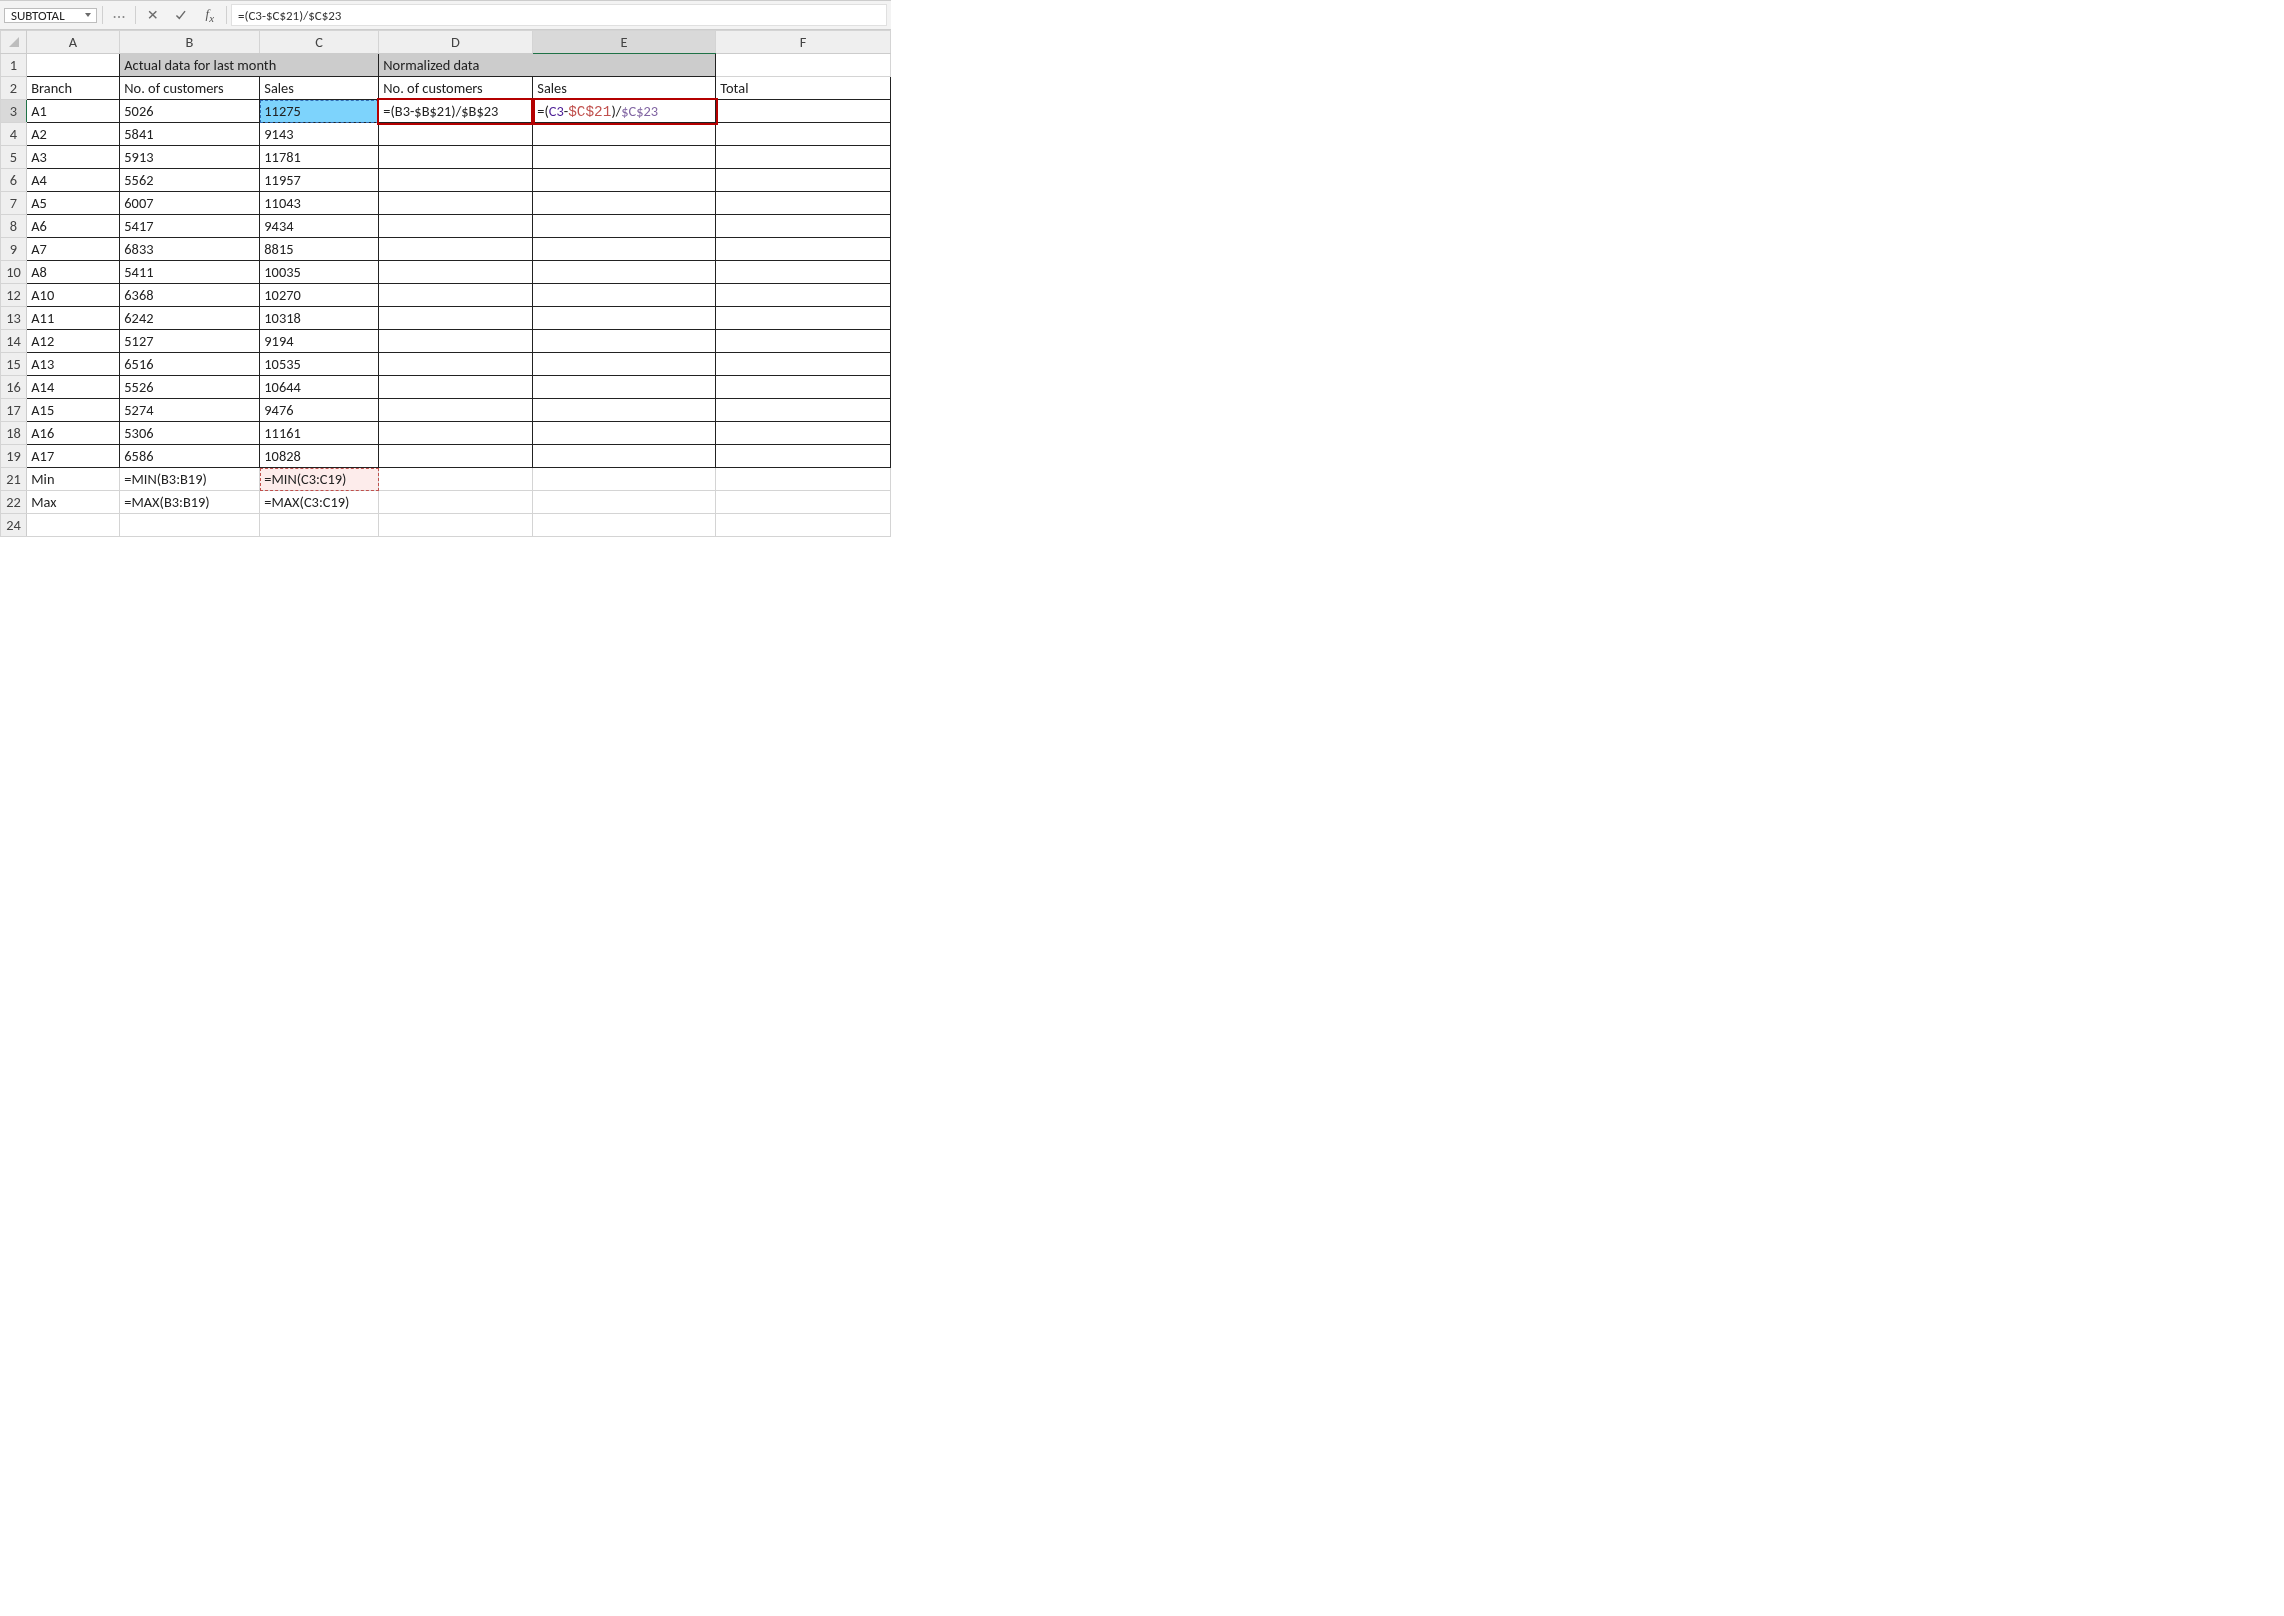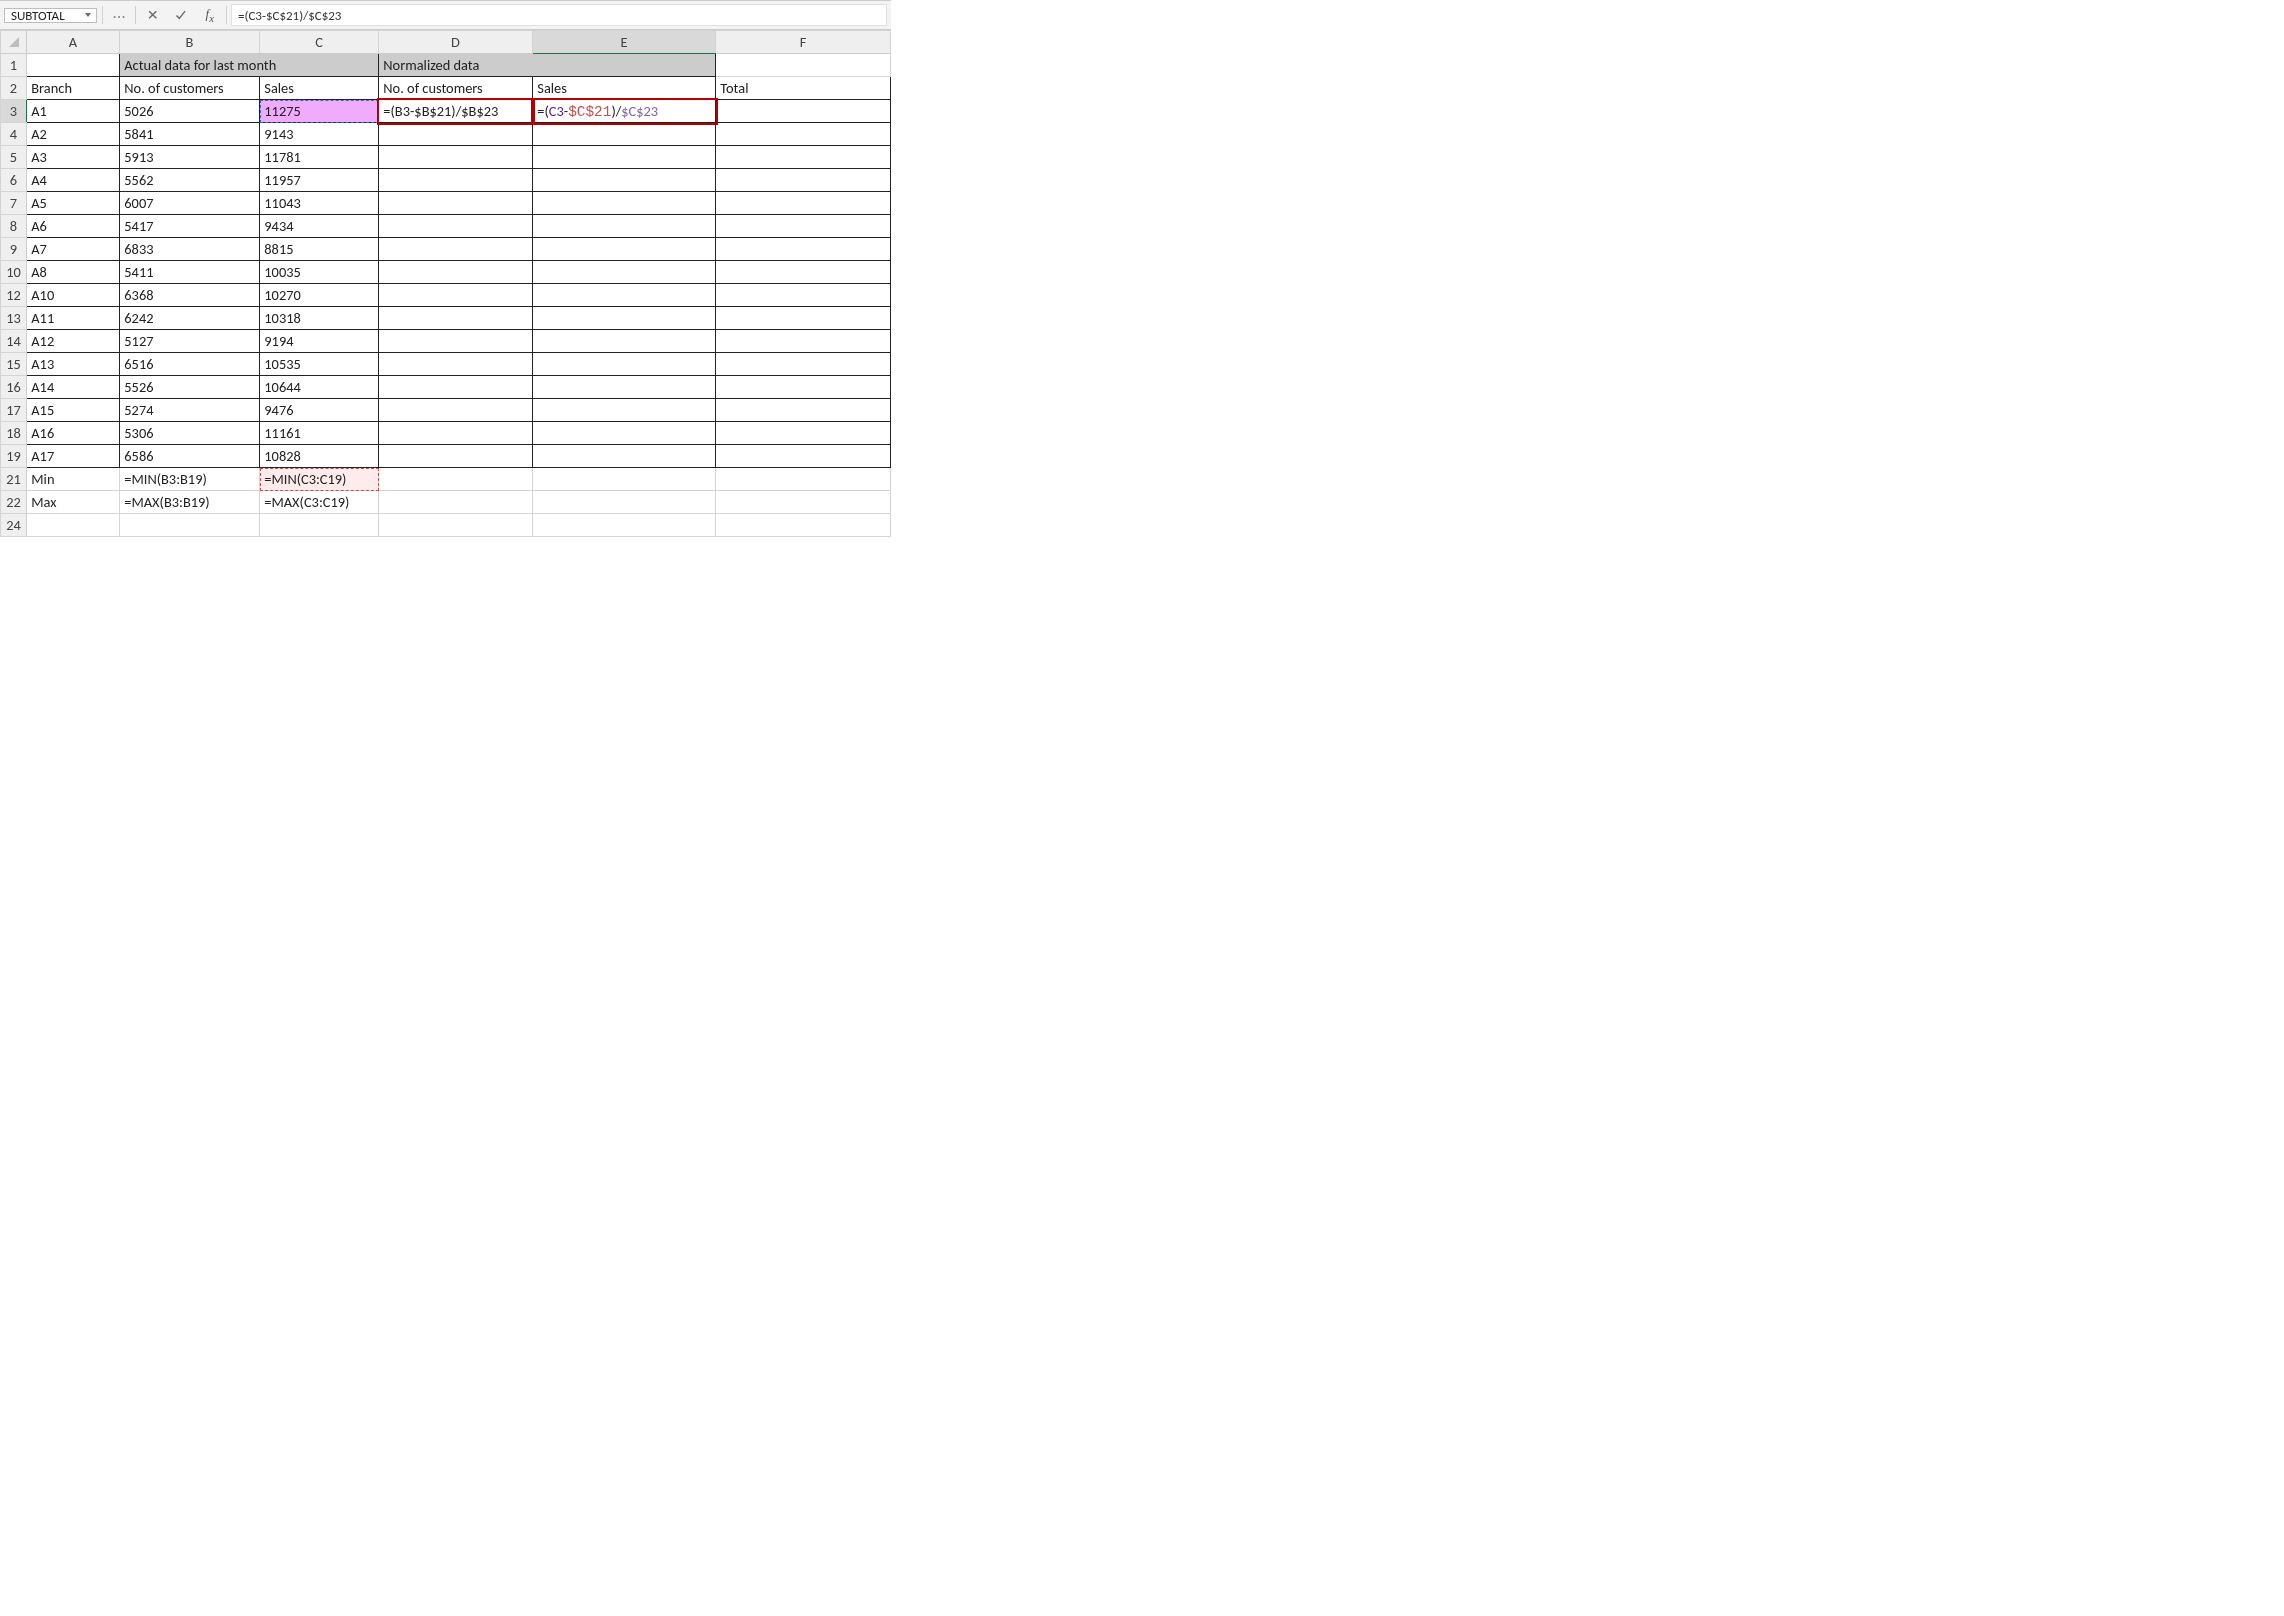--- a/index.html
+++ b/index.html
@@ -112,21 +112,21 @@
   }
 
   
   .hl-D3, .hl-E3 {
     outline: 2.2px solid #b40000;
     outline-offset: -0.7px;
     margin-top: 12px;
   }
 
   
-  .dashed-blue  { outline: 1.4px dashed #2f6db5; outline-offset:-1.4px; background:#f0abfc; }
+  .dashed-blue  { outline: 1.4px dashed #2f6db5; outline-offset:-1.4px; background:#7dd3fc; }
   .dashed-red   { outline: 1.4px dashed #c0504d; outline-offset:-1.4px; background:#fdeceb; }
   .dashed-purple{ outline: 1.4px dashed #8064a2; outline-offset:-1.4px; background:#f0ecf7; }
 
   
   .ref-blue  { color:#4c1d95; }
   .ref-red   { color:#c0504d;font-family:Liberation Mono, monospace; }
   .ref-purple{ color:#8064a2; }
   .ref-black { color:#222; }
 
   

